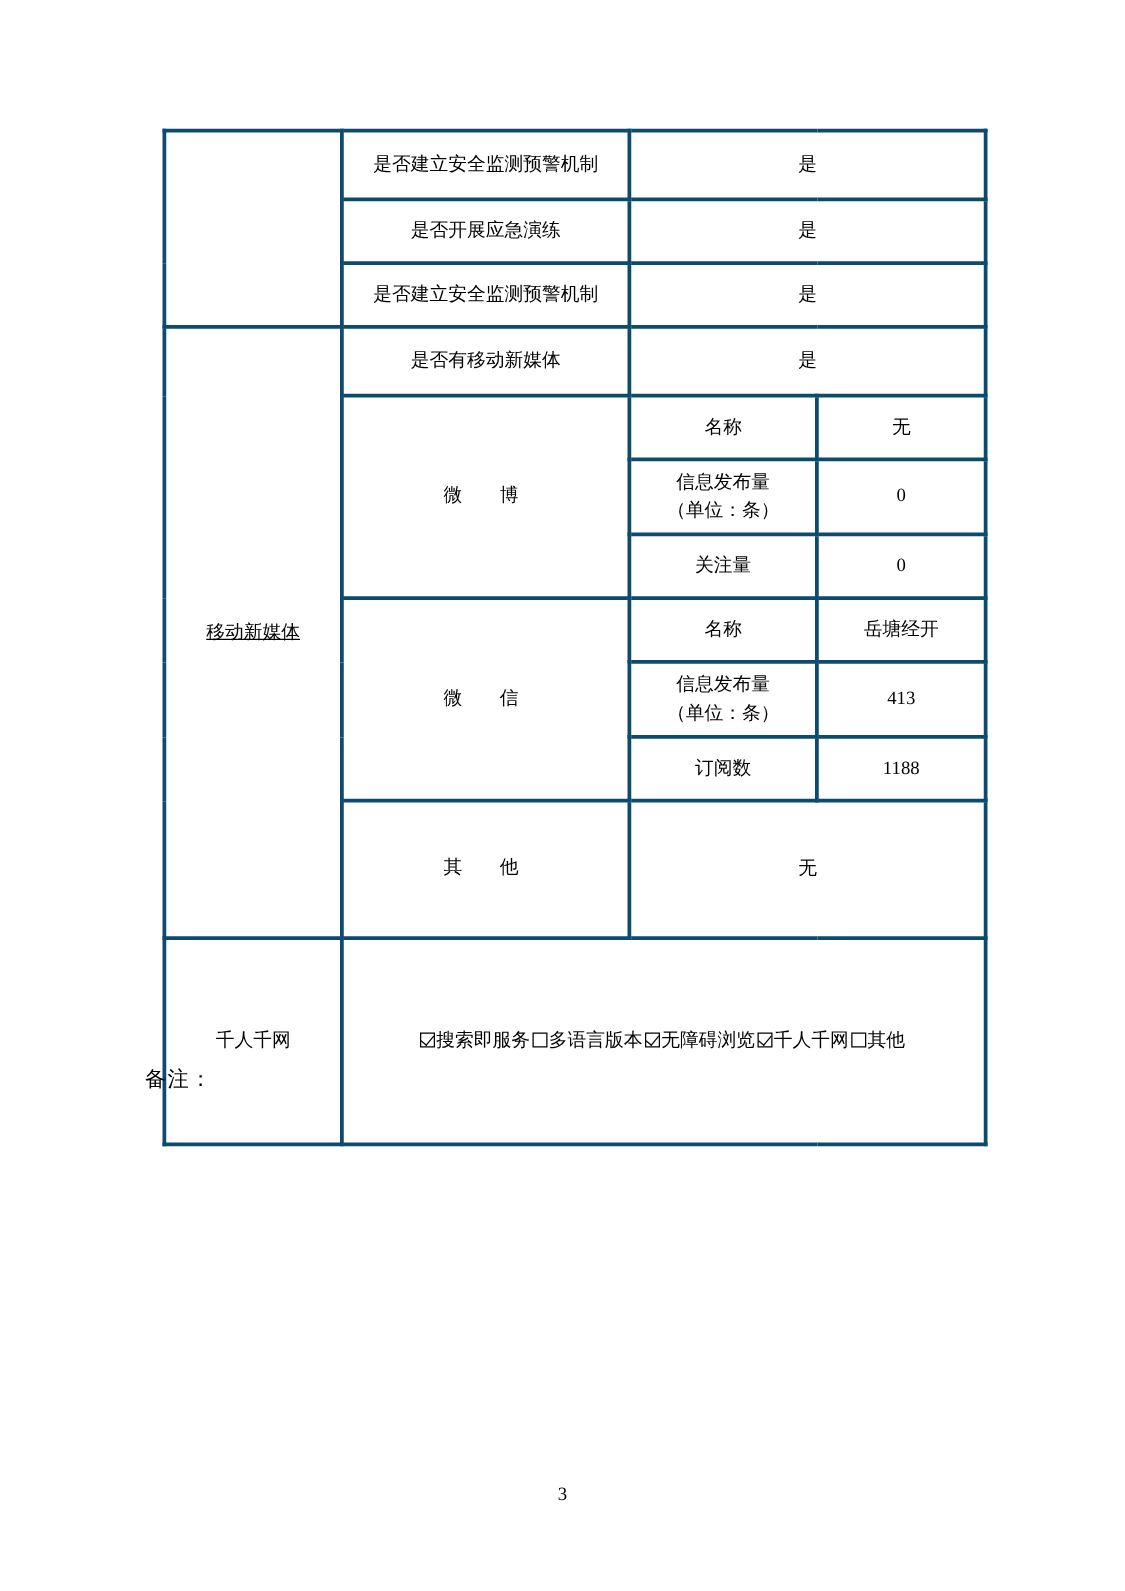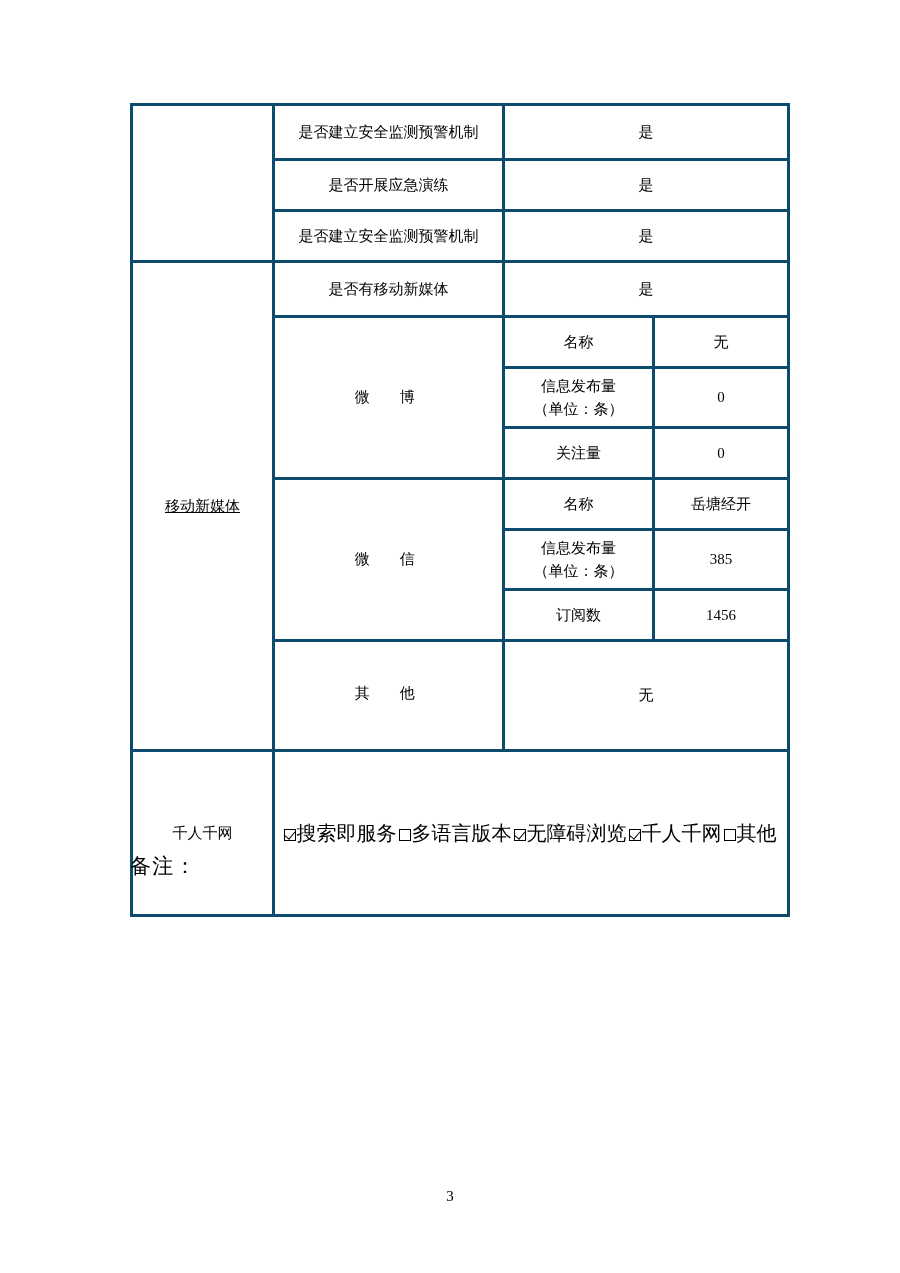--- a/index.html
+++ b/index.html
@@ -55,21 +55,21 @@
   }
   .vert-label {
     font-size: 15px;
     text-decoration: underline;
   }
   .innovation-cell {
     height: 150px;
     vertical-align: middle;
   }
   .checkline {
-    font-size: 20px;
+    font-size: 15px;
     white-space: nowrap;
     letter-spacing: 0;
   }
   .cbox {
     display: inline-block;
     width: 12px;
     height: 12px;
     border: 1.3px solid #000;
     position: relative;
     vertical-align: -1px;
@@ -84,23 +84,23 @@
     width: 5px;
     height: 9px;
     border-right: 1.6px solid #000;
     border-bottom: 1.6px solid #000;
     transform: rotate(40deg);
   }
   .chk-item { margin-right: 2px; }
 
   .remark {
     position: absolute;
-    left: 130px;
+    left: 116px;
     top: 852px;
-    font-size: 21px;
+    font-size: 17px;
     letter-spacing: 0.06em;
   }
   .page-number {
     position: absolute;
     left: 0;
     top: 1188px;
     width: 900px;
     text-align: center;
     font-size: 15px;
   }
@@ -158,25 +158,25 @@
       <tr class="h-row">
         <td rowspan="3" class="spaced">微　信</td>
         <td>名称</td>
         <td>岳塘经开</td>
       </tr>
       <tr class="tall">
         <td class="two-line">
           <div>信息发布量</div>
           <div>（单位：条）</div>
         </td>
-        <td>385</td>
+        <td>413</td>
       </tr>
       <tr class="h-row">
         <td>订阅数</td>
-        <td>1456</td>
+        <td>1188</td>
       </tr>
 
       <tr>
         <td style="height:95px;font-family:Liberation Mono, monospace;" class="spaced">其　他</td>
         <td colspan="2">无</td>
       </tr>
 
       <tr>
         <td class="innovation-cell">千人千网</td>
         <td colspan="3" class="innovation-cell">

